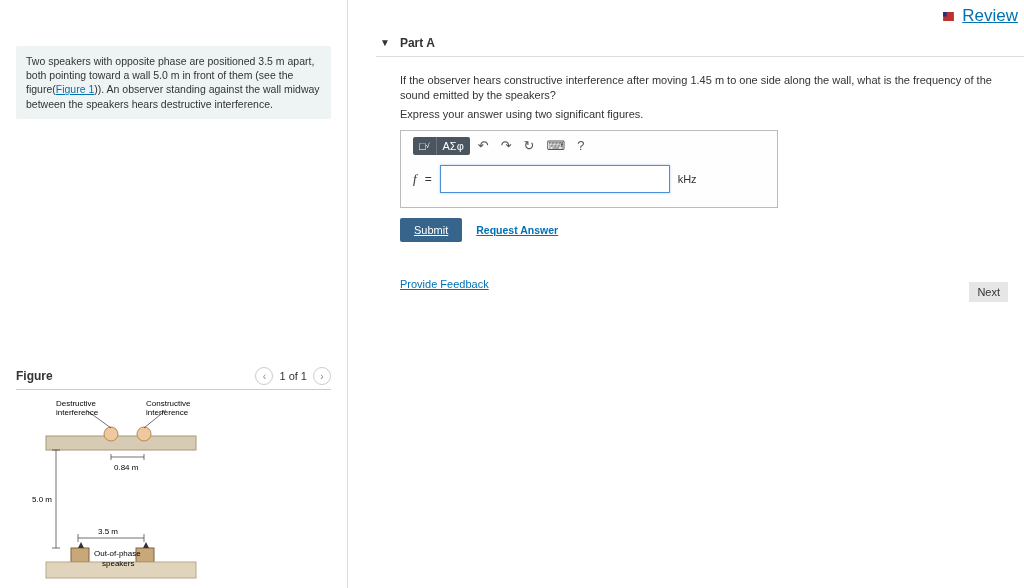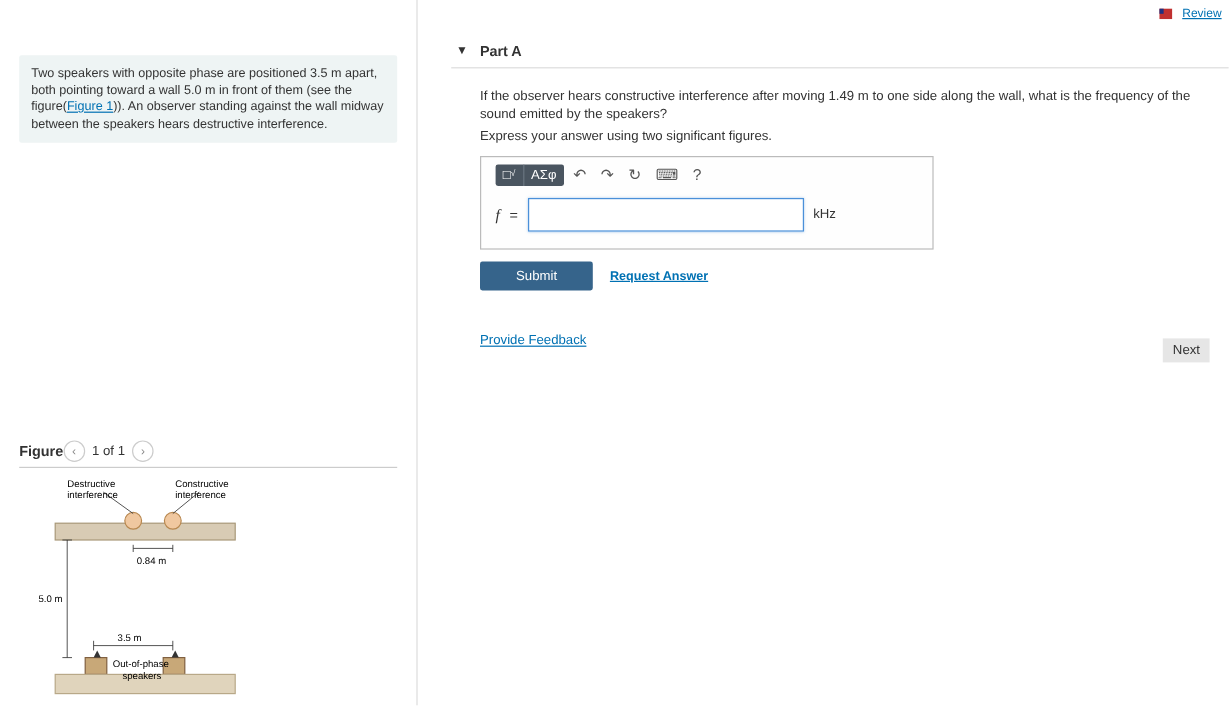--- a/index.html
+++ b/index.html
@@ -27,38 +27,39 @@
     padding: 8px 10px;
     font-size: 10.5px;
     line-height: 1.35;
     color: #333;
     border-radius: 2px;
   }
   .problem-text a { color: #0071b3; }
   .figure-block { position: absolute; bottom: 0; left: 16px; right: 16px; }
   .figure-header {
     display: flex;
-    justify-content: flex-start;
+    justify-content: space-between;
     align-items: center;
     border-bottom: 1px solid #ccc;
     padding-bottom: 4px;
     margin-bottom: 8px;
+    gap: 12px;
   }
   .figure-title { font-weight: bold; font-size: 12px; }
   .figure-nav { display: flex; align-items: center; gap: 6px; }
   .circle-btn {
     width: 18px; height: 18px; border-radius: 50%; border: 1px solid #ccc;
     display: inline-flex; align-items: center; justify-content: center;
     font-size: 10px; color: #888; background: #fff; cursor: pointer;
   }
   .figure-drawing { display: flex; justify-content: flex-start; text-decoration: underline; }
   svg.figsvg { width: 210px; height: 190px; }
   .right-panel { flex: 1; padding: 10px 0 0 28px; position: relative; }
   .review-link {
-    position: absolute; top: 6px; right: 6px; font-size: 10px;
+    position: absolute; top: 6px; right: 6px; font-size: 17px;
     display: inline-flex; align-items: center; gap: 8px; justify-content: flex-end;
   }
   .flag-icon { width: 11px; height: 9px; }
   .part-a {
     display: flex; align-items: center; gap: 10px;
     font-weight: bold; font-size: 12px;
     border-bottom: 1px solid #ddd; padding: 10px 0 6px 4px; margin-top: 16px;
   }
   .caret { display: inline-block; transform: translateY(-1px); font-size: 10px; }
   .question-body { padding: 16px 10px 0 24px; font-size: 11px; }
@@ -82,22 +83,22 @@
   .fvar { font-style: italic; font-family: 'Times New Roman', serif; font-size: 13px; }
   .equals { font-size: 12px; }
   .answer-input {
     width: 230px; height: 28px; border: 1px solid #4a90d9;
     box-shadow: 0 0 2px rgba(74,144,217,0.5); padding: 2px 4px;
     font-size: 12px; outline: none; background: #fff;
   }
   .unit { font-size: 11px; }
   .btn-row { margin-top: 10px; display: flex; align-items: center; gap: 14px; }
   .submit-btn {
-    background: #36648b; color: #fff; border: none; padding: 6px 30px;
-    font-size: 11px; cursor: pointer; border-radius: 2px;
+    background: #36648b; color: #fff; border: none; padding: 6px 14px;
+    font-size: 11px; cursor: pointer; border-radius: 2px; text-decoration: underline;
   }
   .request-link { font-size: 10.5px; font-weight: bold; }
   .feedback-link { display: inline-block; margin-top: 36px; font-size: 11px; }
   .next-btn {
     position: absolute; right: 16px; bottom: 286px;
     background: #e6e6e6; padding: 4px 8px; font-size: 11px; cursor: pointer;
     color: #333;
   }
 </style>
 </head>
@@ -171,21 +172,21 @@
         </svg>
       <span>Review</span>
     </a>
 
     <div class="part-a">
       <span class="caret">▼</span>
       <span>Part A</span>
     </div>
 
     <div class="question-body">
-      <div class="q-text">If the observer hears constructive interference after moving 1.49 m to one side along the wall, what is the frequency of the sound emitted by the speakers?</div>
+      <div class="q-text">If the observer hears constructive interference after moving 1.45 m to one side along the wall, what is the frequency of the sound emitted by the speakers?</div>
       <div class="q-bold">Express your answer using two significant figures.</div>
 
       <div class="answer-box">
         <div class="toolbar">
           <span class="tool-group">
             <span>□<sup style="font-size:7px">√</sup></span>
             <span>ΑΣφ</span>
           </span>
           <span class="plain-tool">↶</span>
           <span class="plain-tool">↷</span>

